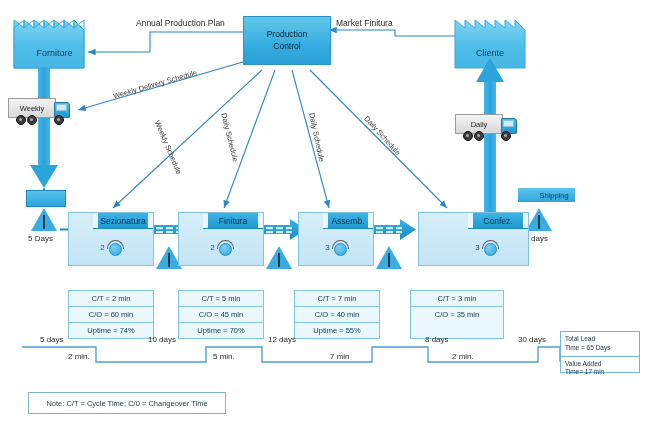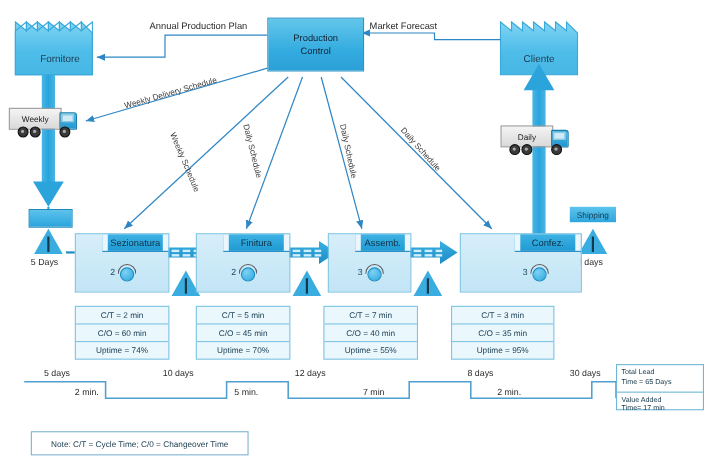--- a/index.html
+++ b/index.html
@@ -82,20 +82,21 @@
     position:absolute;left:-1px;top:0px;width:15px;height:8px;
     border:1.4px solid #5b5b5b;border-bottom:none;
     border-radius:9px 9px 0 0;
   }
 
   
   .dbox{
     position:absolute;
     border:1px solid #7fc4e3;
     background:#eaf7fd;
+    margin-top:12px;
   }
   .dbox .row{
     height:15px;
     border-bottom:1px solid #7fc4e3;
     font-size:7.5px;color:#143a4f;
     display:flex;align-items:center;justify-content:center;
   }
   .dbox .row:last-child{border-bottom:none;}
 
   
@@ -109,21 +110,21 @@
   .inv .bar{
     position:absolute;left:12px;top:7px;width:1.5px;height:14px;background:#16384a;
   }
 
   
   .shipTag{
     position:absolute;
     background:linear-gradient(180deg,#5cc4ec 0%,#2fa6dd 100%);
     color:#0f3purple;color:#11384d;
     font-size:7.5px;
-    display:flex;align-items:center;justify-content:center;
+    display:flex;align-items:center;justify-content:center;padding-left:15px;
   }
 
   
   .truck{position:absolute;}
   .truck .box{
     position:absolute;left:0;top:2px;width:46px;height:18px;
     background:linear-gradient(180deg,#f4f4f4 0%,#d9d9d9 100%);
     border:1px solid #9a9a9a;
     display:flex;align-items:center;justify-content:center;
     font-size:7.5px;color:#222;
@@ -285,21 +286,21 @@
 
   <div class="ctrlbox" style="left:243px;top:16px;width:86px;height:47px;">
     <div>
       <div>Production</div>
       <div>Control</div>
     </div>
   </div>
 
   <div class="lbl big" style="left:136px;top:18px;">Annual Production Plan</div>
 
-  <div class="lbl big" style="left:336px;top:18px;">Market Forecast</div>
+  <div class="lbl big" style="left:336px;top:18px;">Market Finitura</div>
 
   <div class="diag" style="left:112px;top:92px;transform:rotate(-16deg);">Weekly Delivery Schedule</div>
 
   <div class="diag" style="left:161px;top:119px;transform:rotate(67deg);">Weekly Schedule</div>
 
   <div class="diag" style="left:228px;top:112px;transform:rotate(76deg);">Daily Schedule</div>
 
   <div class="diag" style="left:316px;top:112px;transform:rotate(78deg);">Daily Schedule</div>
 
   <div class="diag" style="left:369px;top:114px;transform:rotate(48deg);">Daily Schedule</div>
@@ -421,21 +422,20 @@
       <span class="opnum">3</span>
       <span class="opic">
           <span class="arc"></span>
           <span class="circ"></span>
         </span>
     </div>
   </div>
   <div class="dbox" style="left:410px;top:278px;width:92px;height:47px;">
     <div class="row">C/T = 3 min</div>
     <div class="row">C/O = 35 min</div>
-    <div class="row">Uptime = 95%</div>
   </div>
 
   <div class="lbl" style="left:40px;top:335px;">5 days</div>
   <div class="lbl" style="left:148px;top:335px;">10 days</div>
   <div class="lbl" style="left:268px;top:335px;">12 days</div>
   <div class="lbl" style="left:385px;top:335px;margin-left:40px;">8 days</div>
   <div class="lbl" style="left:518px;top:335px;">30 days</div>
 
   <div class="lbl" style="left:68px;top:352px;">2 min.</div>
   <div class="lbl" style="left:213px;top:352px;">5 min.</div>

